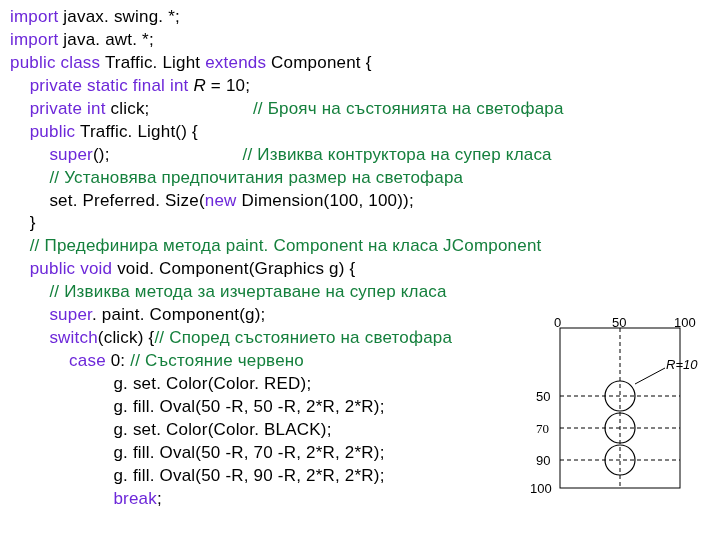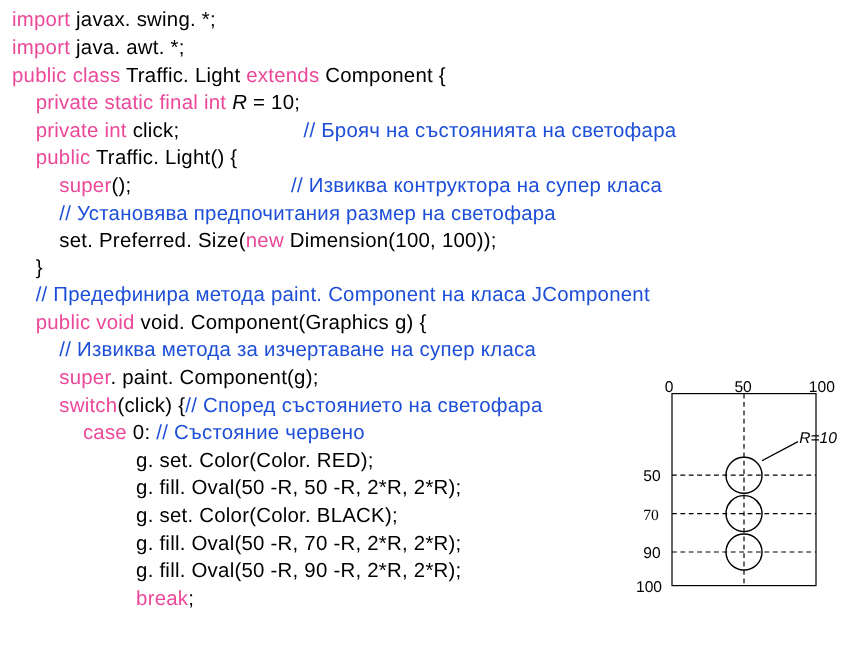--- a/index.html
+++ b/index.html
@@ -15,22 +15,22 @@
     background: #fff;
     position: relative;
     overflow: hidden;
   }
   pre.code {
     margin: 0;
     font-family: Arial, Helvetica, sans-serif;
     white-space: pre;
     letter-spacing: 0.2px;
   }
-  .kw { color: #ec4899; text-align: right; }
-  .cm { color: #1d4ed8; }
+  .kw { color: #6d28d9; text-align: right; }
+  .cm { color: #15803d; }
   .it { font-style: italic; }
 
   .diagram {
     position: absolute;
     right: 10px;
     top: 318px;
     width: 180px;
     height: 210px;
     font-size: 13px;
     font-family: Arial, Helvetica, sans-serif;

